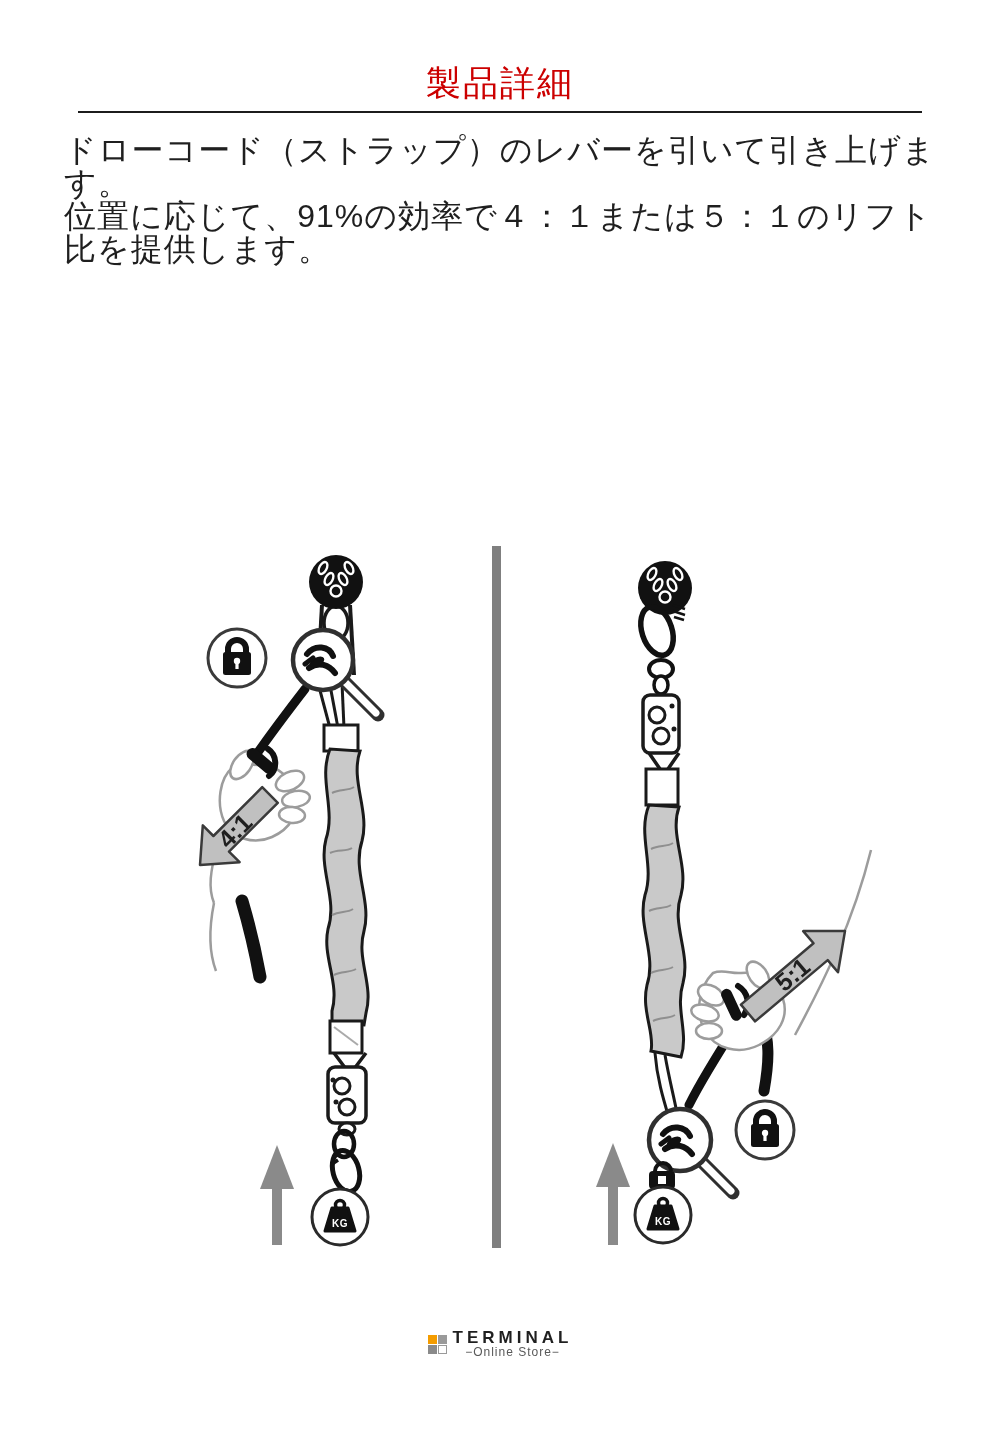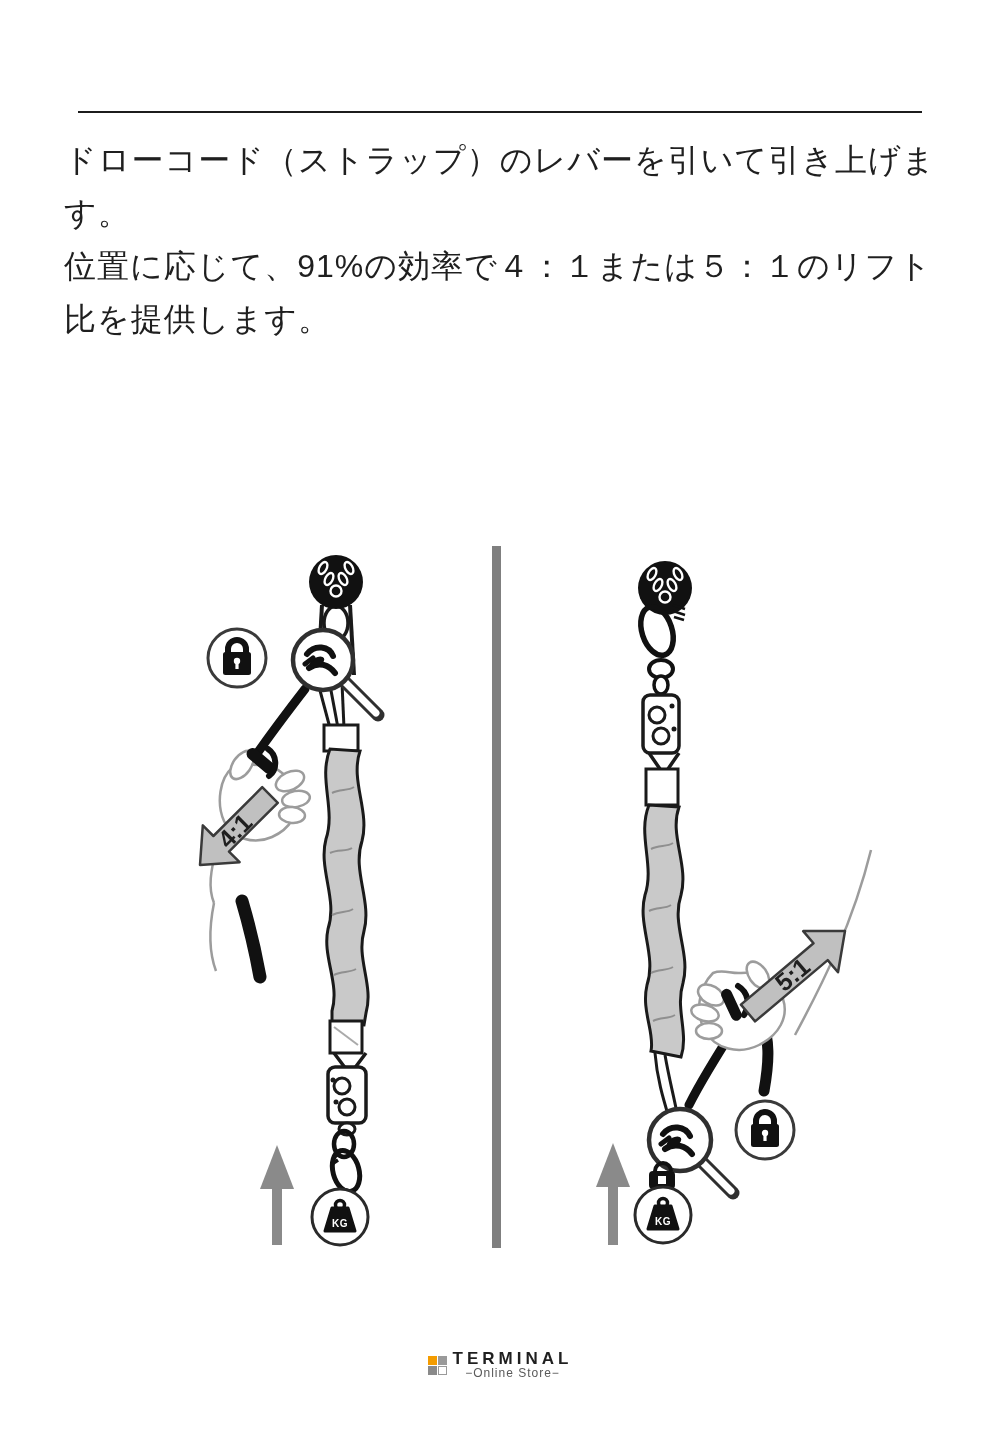--- a/index.html
+++ b/index.html
@@ -13,33 +13,33 @@
     position:absolute;top:60px;left:0;width:1000px;margin:0;
     text-align:center;font-size:35px;font-weight:400;color:#cc0000;
     letter-spacing:2px;
   }
   .title-underline{
     position:absolute;top:111px;left:78px;right:78px;height:0;
     border-top:2.5px solid #1c1c1c;
   }
   .description{
     position:absolute;top:134px;left:64px;right:56px;
-    font-size:32px;line-height:53px;color:#1f1f1f;letter-spacing:1px;
+    font-size:32px;line-height:33px;color:#1f1f1f;letter-spacing:1px;
   }
   .description p{margin:0;}
   .figure{position:absolute;top:543px;left:0;width:1000px;height:715px;}
   .panel-left{position:absolute;left:172px;top:0;}
   .panel-right{position:absolute;left:553px;top:0;}
   .panel-divider{
     position:absolute;left:492px;top:3px;width:9px;height:702px;
     background:#7f7f7f;
   }
   .footer{
     position:absolute;top:1330px;left:0;width:1000px;
-    display:flex;justify-content:center;margin-top:21px;
+    display:flex;justify-content:center;
   }
   .logo{display:flex;align-items:center;gap:6px;}
   .logo-mark{
     display:grid;grid-template-columns:9px 9px;grid-template-rows:9px 9px;
     gap:1px;
   }
   .sq{width:9px;height:9px;}
   .sq-orange{background:#f49c00;}
   .sq-gray-top{background:#9a9a9a;}
   .sq-gray-bottom{background:#8a8a8a;}
@@ -51,20 +51,21 @@
   .subtitle{
     font-size:12px;color:#595959;letter-spacing:1px;line-height:11px;margin-top:1px;
   }
   svg text{font-family:"Liberation Sans","DejaVu Sans",sans-serif;}
 </style>
 </head>
 <body>
 
 <div class="page">
 
+  <h1 class="page-title">製品詳細</h1>
   <div class="title-underline"></div>
 
   <div class="description">
     <p>ドローコード（ストラップ）のレバーを引いて引き上げます。</p>
     <p>位置に応じて、91%の効率で４：１または５：１のリフト比を提供します。</p>
   </div>
 
   <div class="figure">
 
     <svg class="panel-left" width="320" height="710" viewBox="0 0 320 710">

